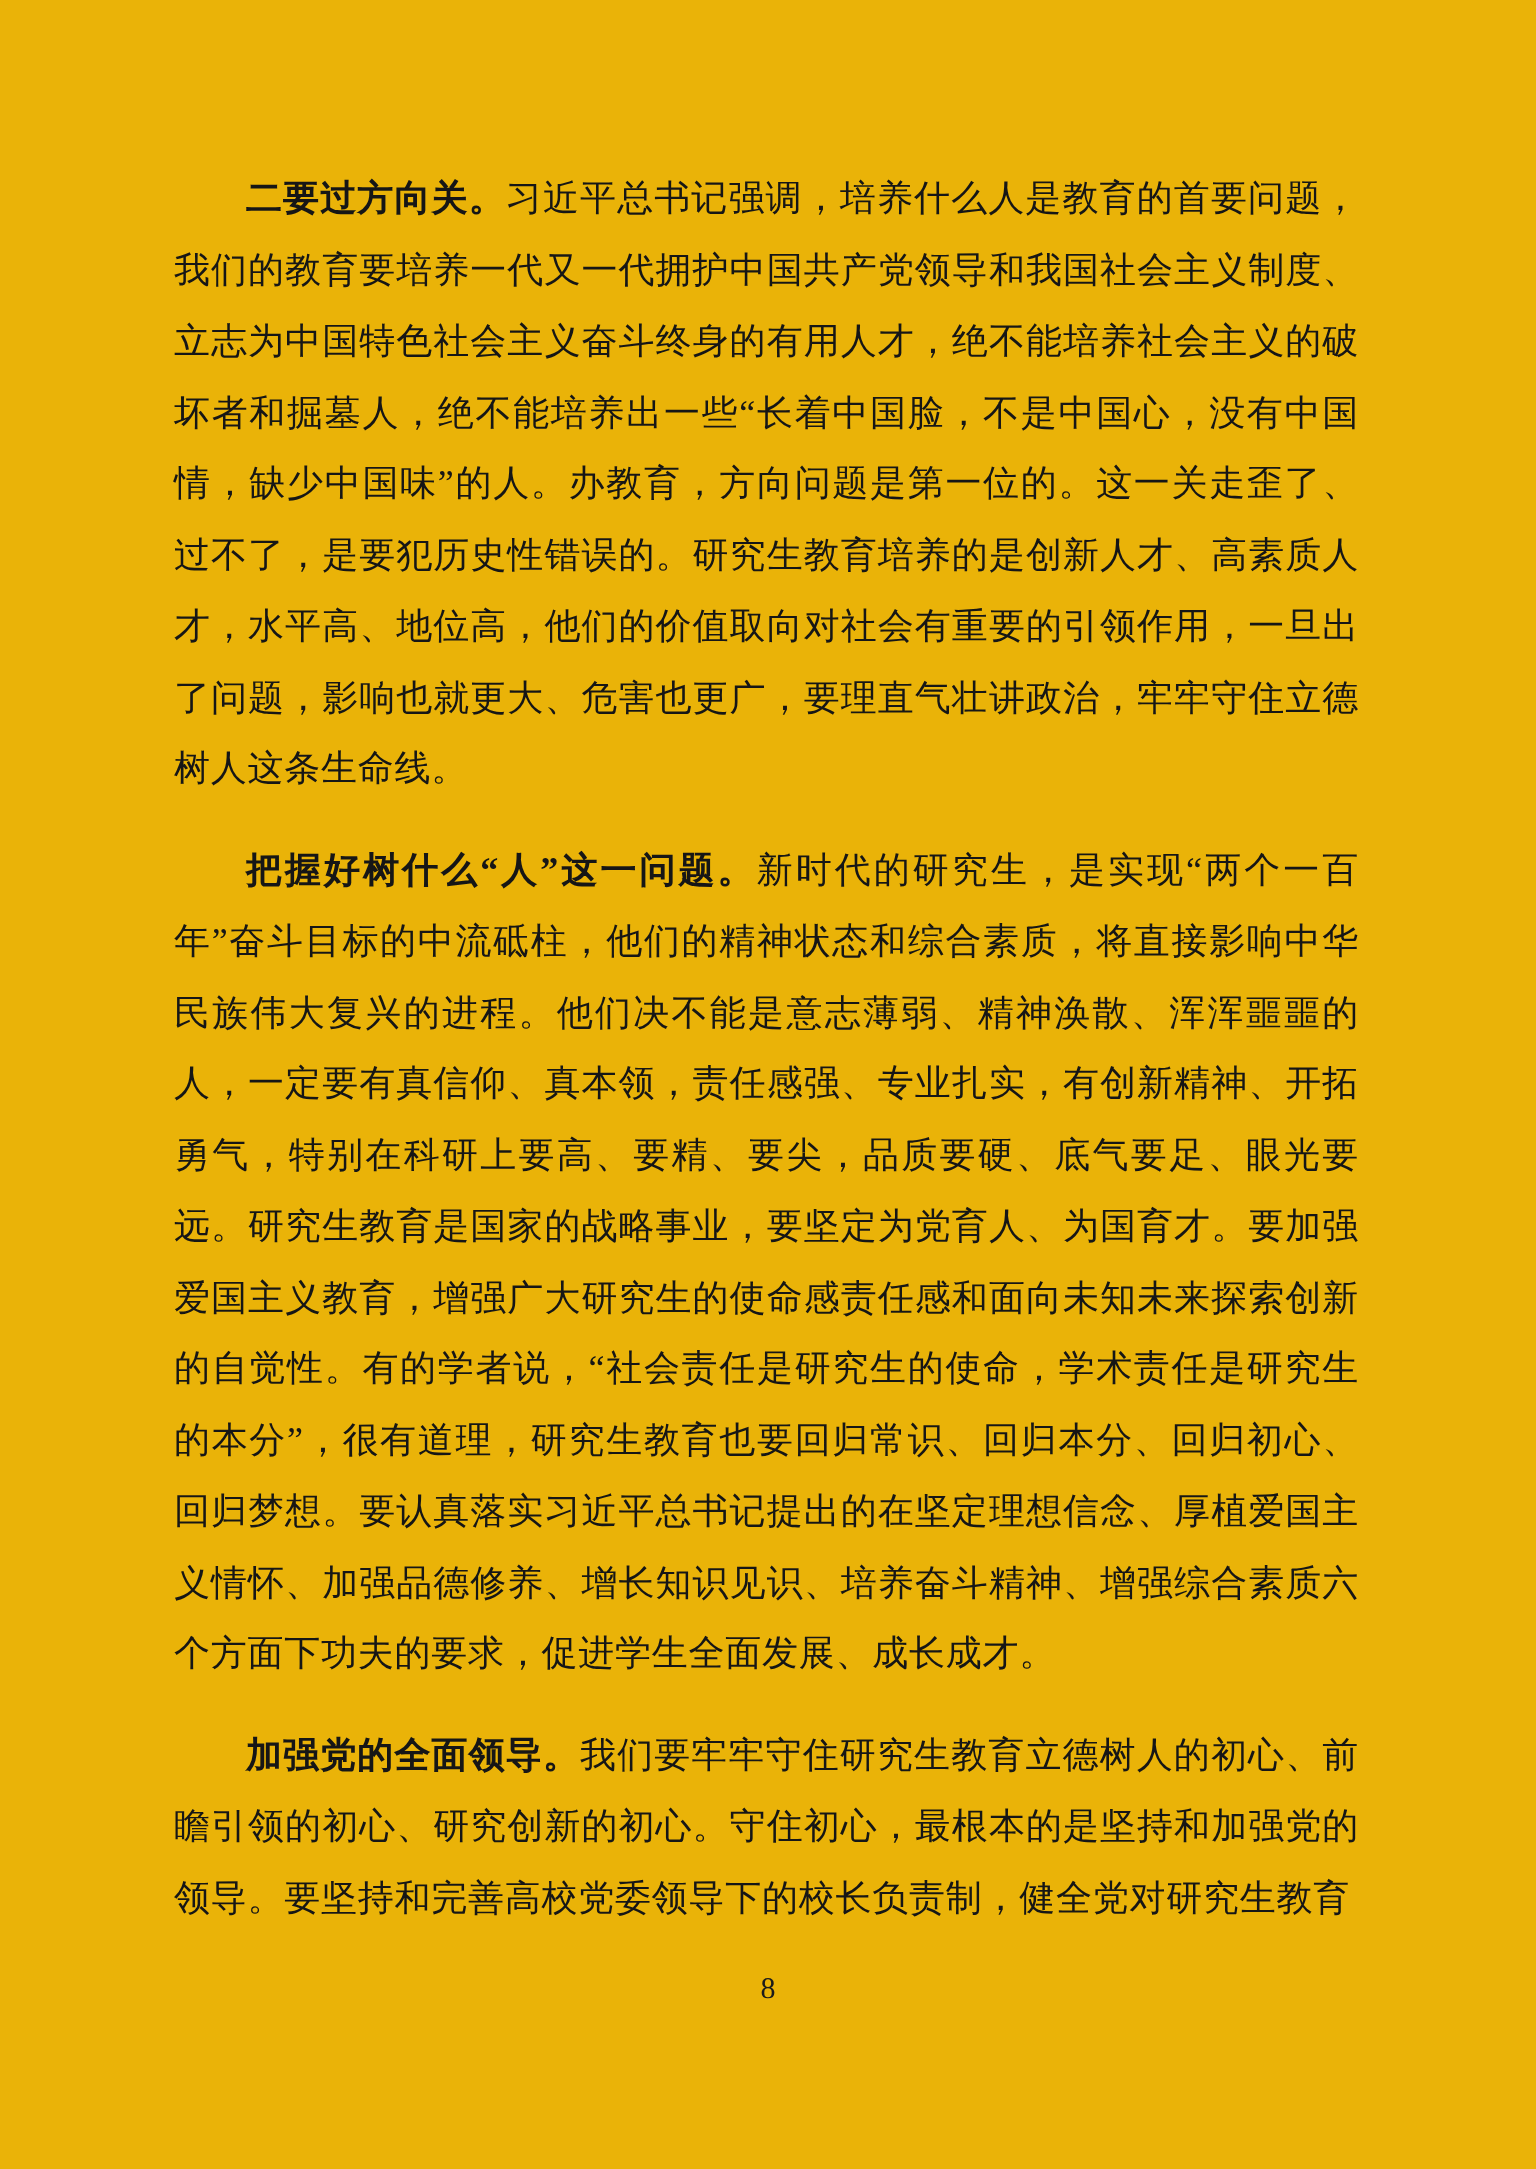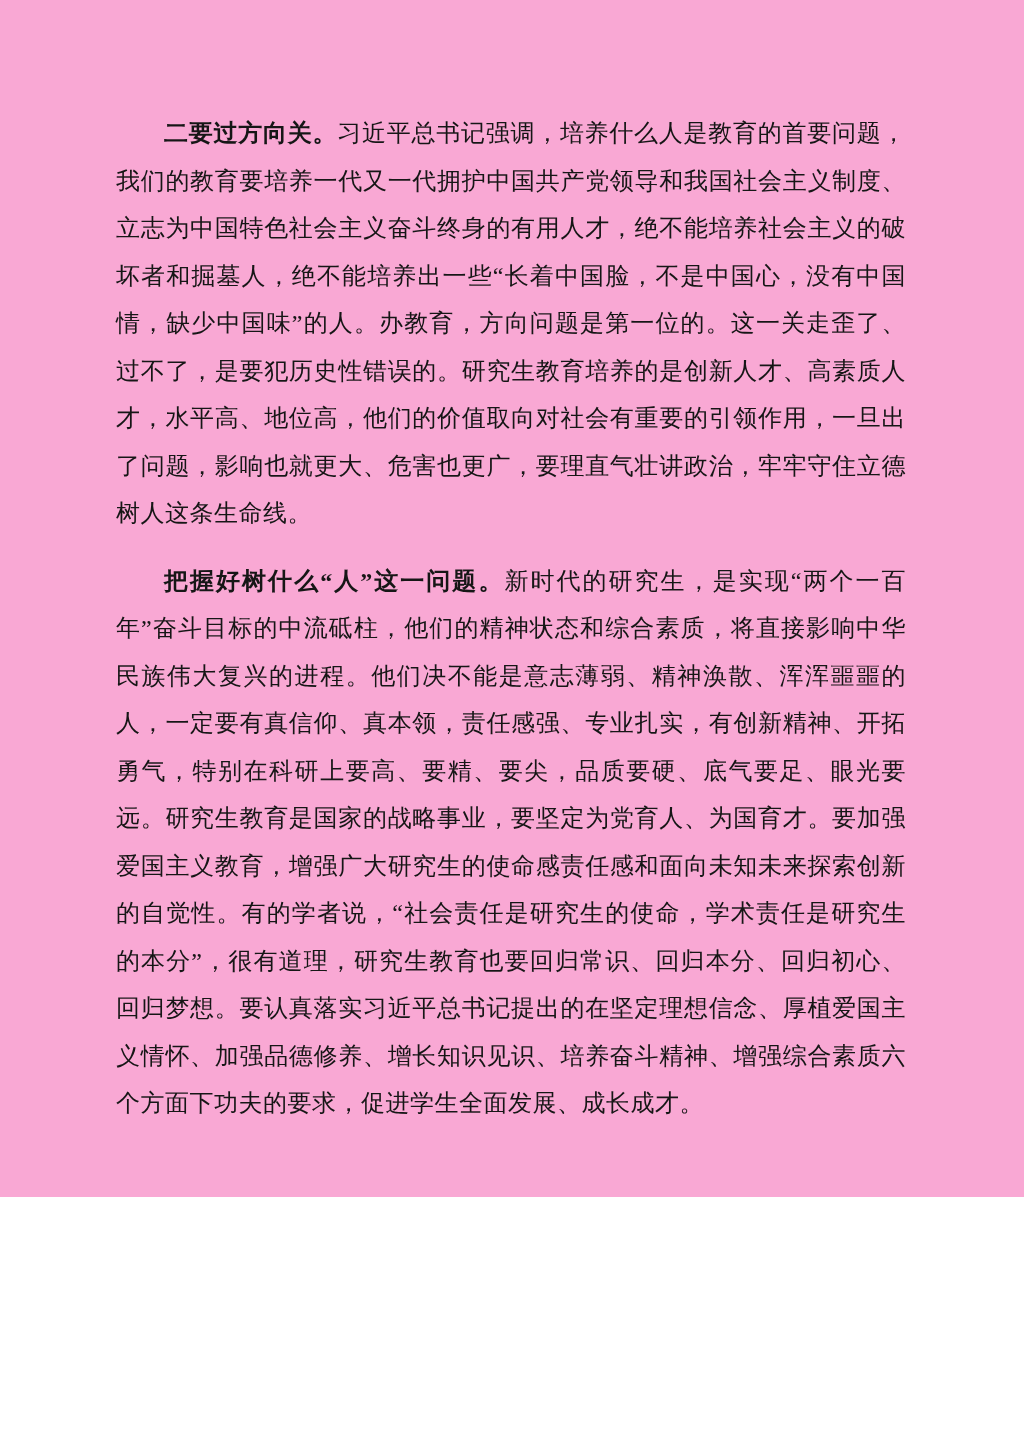--- a/index.html
+++ b/index.html
@@ -4,22 +4,22 @@
 <style>
   * { margin: 0; padding: 0; box-sizing: border-box; }
 
   html, body {
     background: #ffffff;
   }
 
   .page {
     position: relative;
     width: 1024px;
-    height: 1197px;
-    background: #f9a8d4;
+    height: 1446px;
+    background: #eab308;
     font-family: "Liberation Serif", "DejaVu Serif", serif;
     color: #161616;
     overflow: hidden;
   }
 
   .content {
     position: absolute;
     left: 116px;
     top: 110px;
     width: 790px;
@@ -54,17 +54,18 @@
 </head>
 <body>
 
 <div class="page">
   <div class="content">
 
     <p class="para"><span class="lead">二要过方向关。</span><span>习近平总书记强调，培养什么人是教育的首要问题，我们的教育要培养一代又一代拥护中国共产党领导和我国社会主义制度、立志为中国特色社会主义奋斗终身的有用人才，绝不能培养社会主义的破坏者和掘墓人，绝不能培养出一些“长着中国脸，不是中国心，没有中国情，缺少中国味”的人。办教育，方向问题是第一位的。这一关走歪了、过不了，是要犯历史性错误的。研究生教育培养的是创新人才、高素质人才，水平高、地位高，他们的价值取向对社会有重要的引领作用，一旦出了问题，影响也就更大、危害也更广，要理直气壮讲政治，牢牢守住立德树人这条生命线。</span></p>
 
     <p class="para"><span class="lead">把握好树什么“人”这一问题。</span><span>新时代的研究生，是实现“两个一百年”奋斗目标的中流砥柱，他们的精神状态和综合素质，将直接影响中华民族伟大复兴的进程。他们决不能是意志薄弱、精神涣散、浑浑噩噩的人，一定要有真信仰、真本领，责任感强、专业扎实，有创新精神、开拓勇气，特别在科研上要高、要精、要尖，品质要硬、底气要足、眼光要远。研究生教育是国家的战略事业，要坚定为党育人、为国育才。要加强爱国主义教育，增强广大研究生的使命感责任感和面向未知未来探索创新的自觉性。有的学者说，“社会责任是研究生的使命，学术责任是研究生的本分”，很有道理，研究生教育也要回归常识、回归本分、回归初心、回归梦想。要认真落实习近平总书记提出的在坚定理想信念、厚植爱国主义情怀、加强品德修养、增长知识见识、培养奋斗精神、增强综合素质六个方面下功夫的要求，促进学生全面发展、成长成才。</span></p>
 
+    <p class="para"><span class="lead">加强党的全面领导。</span><span>我们要牢牢守住研究生教育立德树人的初心、前瞻引领的初心、研究创新的初心。守住初心，最根本的是坚持和加强党的领导。要坚持和完善高校党委领导下的校长负责制，健全党对研究生教育</span></p>
 
   </div>
 
   <div class="page-number">8</div>
 </div>
 
 </body></html>

